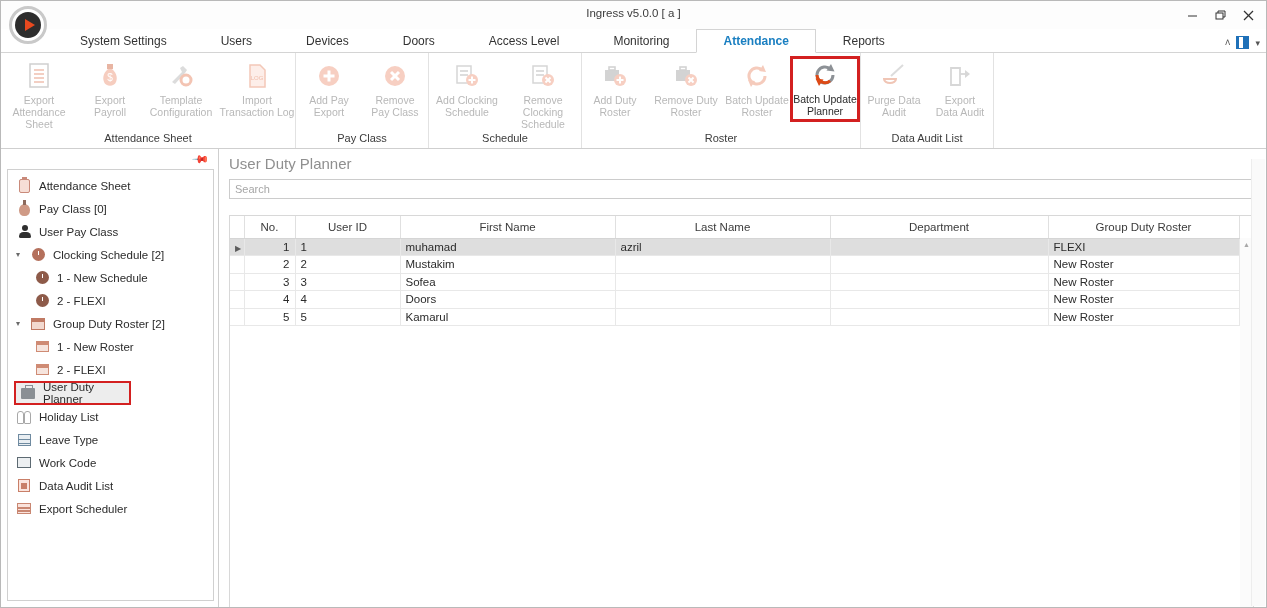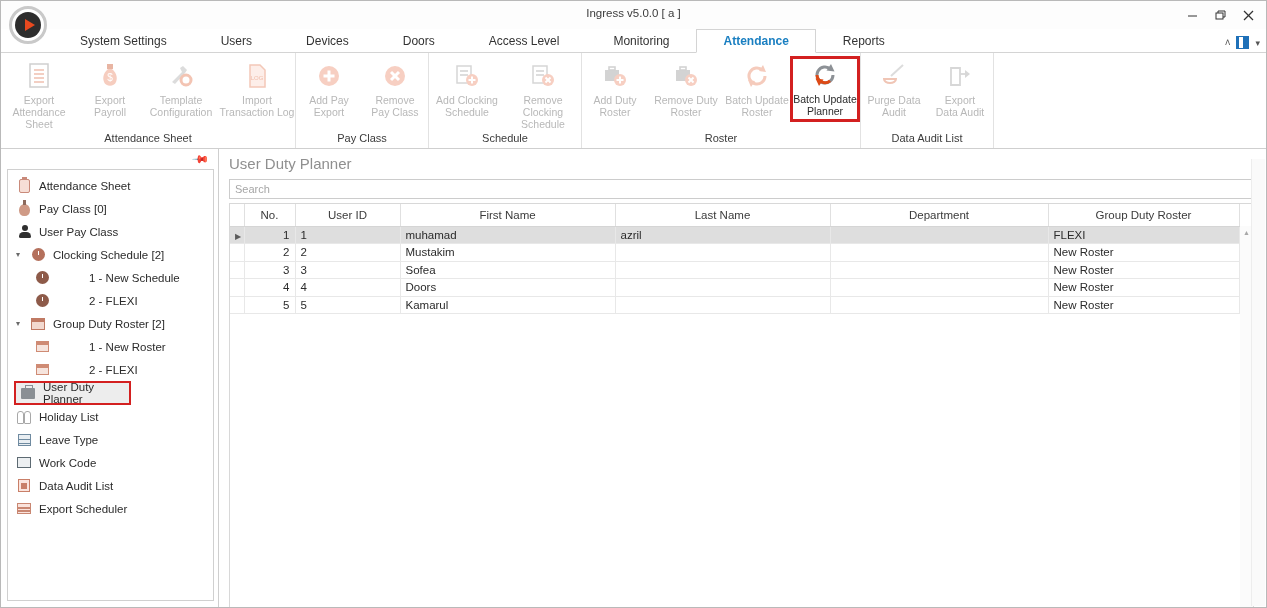--- a/index.html
+++ b/index.html
@@ -194,21 +194,21 @@
   }
   .tnode {
     position: relative;
     display: flex; align-items: center;
     height: 23px;
     font-size: 11.5px;
     color: #2b2b2b;
     cursor: default;
     padding-left: 8px;
   }
-  .tnode.lvl1 { padding-left: 26px; gap: 32px; }
+  .tnode.lvl1 { padding-left: 26px; }
   .tnode.selected {
     border: 2px solid #d32020;
     background: #ededed;
     margin: 0 82px 0 6px;
     padding-left: 4px;
     height: 24px;
   }
   .expander {
     position: absolute; left: 8px; top: 7px;
     width: 9px; height: 9px;
@@ -271,21 +271,21 @@
     padding: 8px 5px;
     color: #2b2b2b;
     font-family: "Liberation Sans", sans-serif;
     outline: none;
     background: #fff;
   }
   .search-input::placeholder { color: #a6a6a6; }
 
   .grid-wrap {
     flex: 1;
-    margin: 0 12px 0 10px;
+    margin: 12px 12px 0 10px;
     border: 1px solid #d8d8d8;
     border-bottom: none;
     display: flex; flex-direction: column;
     position: relative;
     background: #fff;
     overflow: hidden;
   }
   table.grid { width: 100%; border-collapse: collapse; table-layout: fixed; }
   table.grid th {
     height: 22px;

